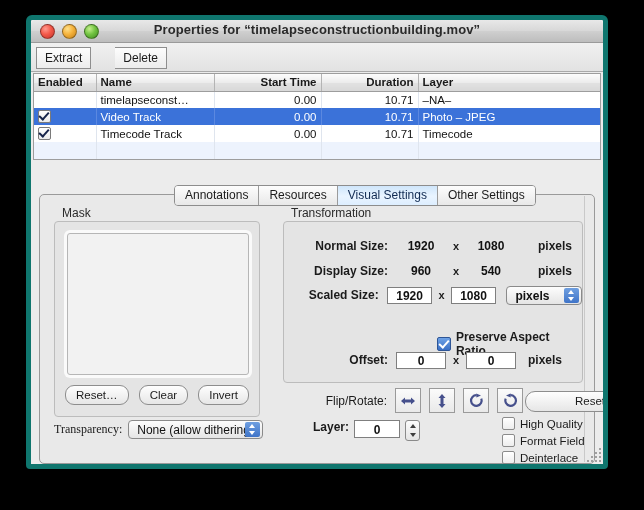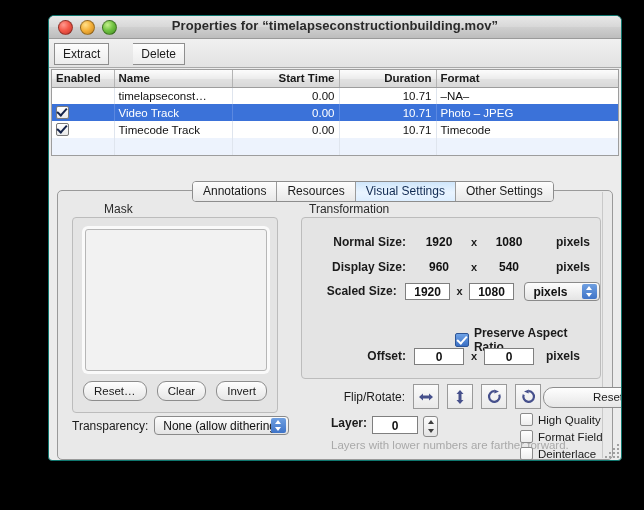--- a/index.html
+++ b/index.html
@@ -7,24 +7,24 @@
     width: 644px; height: 510px;
     background: #000000;
     overflow: hidden;
     font-family: "Liberation Sans", sans-serif;
   }
   #root { position: relative; width: 644px; height: 510px; }
 
   
   .window {
     position: absolute;
-    left: 48px; top: 15px;
+    left: 26px; top: 15px;
     width: 572px; height: 444px;
     background: #ececec;
-    border: 1px solid #0f766e;
+    border: 5px solid #0f766e;
     border-radius: 6px 6px 4px 4px;
     box-shadow: 0 3px 9px rgba(0,0,0,0.55);
     overflow: hidden;
   }
   .titlebar {
     position: relative;
     height: 22px;
     background: linear-gradient(to bottom, #e8e8e8 0%, #d8d8d8 48%, #cfcfcf 52%, #bdbdbd 100%);
     border-bottom: 1px solid #9a9a9a;
     border-radius: 5px 5px 0 0;
@@ -162,21 +162,21 @@
     font-size: 12px; color: #2a2a2a;
   }
   .grp-box {
     position: absolute;
     background: #e4e4e4;
     border: 1px solid #bcbcbc;
     border-radius: 4px;
   }
 
   
-  .mask-label { left: 22px; top: 11px; margin-left: 24px; }
+  .mask-label { left: 22px; top: 11px; }
   .mask-box   { left: 14px; top: 26px; width: 204px; height: 194px; }
   .mask-well {
     position: absolute;
     left: 12px; top: 11px;
     width: 180px; height: 140px;
     background: #f2f2f2;
     border: 1px solid #b6b6b6;
     border-radius: 3px;
     box-shadow: 0 0 0 3px #fafafa;
   }
@@ -295,21 +295,21 @@
     font-size: 11.5px; text-align: center; color: #1b1b1b;
     background: linear-gradient(to bottom,#fefefe,#e6e6e6);
     border: 1px solid #8d8d8d;
     border-radius: 10px;
     cursor: default;
     padding-left: 36px;
   }
 
   
   .transp-row { position: absolute; left: 14px; top: 225px; display: flex; align-items: center; gap: 6px; }
-  .transp-lbl { font-size: 12px; color: #1b1b1b; }
+  .transp-lbl { font-size: 12px; color: #1b1b1b; font-family: Liberation Serif, serif; }
   .transp-popup { width: 135px; }
   .layer-row { position: absolute; left: 273px; top: 225px; display: flex; align-items: flex-start; gap: 5px; font-weight: bold; }
   .layer-lbl { font-size: 12px; color: #1b1b1b; }
   .stepper-v {
     width: 13px; height: 19px;
     background: linear-gradient(to bottom,#fcfcfc,#e4e4e4);
     border: 1px solid #8a8a8a;
     border-radius: 3px;
     position: relative;
   }
@@ -376,21 +376,21 @@
             <col style="width:107px">
             <col style="width:97px">
             <col>
         </colgroup>
         <thead>
           <tr>
             <th>Enabled</th>
             <th>Name</th>
             <th class="num">Start Time</th>
             <th class="num">Duration</th>
-            <th>Format</th>
+            <th>Layer</th>
           </tr>
         </thead>
         <tbody>
           <tr class="row-even">
             <td class="chk"></td>
             <td>timelapseconst…</td>
             <td class="num">0.00</td>
             <td class="num">10.71</td>
             <td class="dim">–NA–</td>
           </tr>
@@ -525,21 +525,20 @@
       </div>
 
       <div class="layer-row">
         <span class="layer-lbl">Layer:</span>
         <div class="field" style="width:46px;height:18px;line-height:18px;">0</div>
         <div class="stepper-v">
             <i class="au"></i>
             <i class="ad"></i>
           </div>
       </div>
-      <div class="hint">Layers with lower numbers are farther forward.</div>
 
       <div class="opts">
         <div class="opt">
           <span class="cb-sm"></span>
           <span>High Quality</span>
         </div>
         <div class="opt">
           <span class="cb-sm"></span>
           <span>Format Field</span>
         </div>

